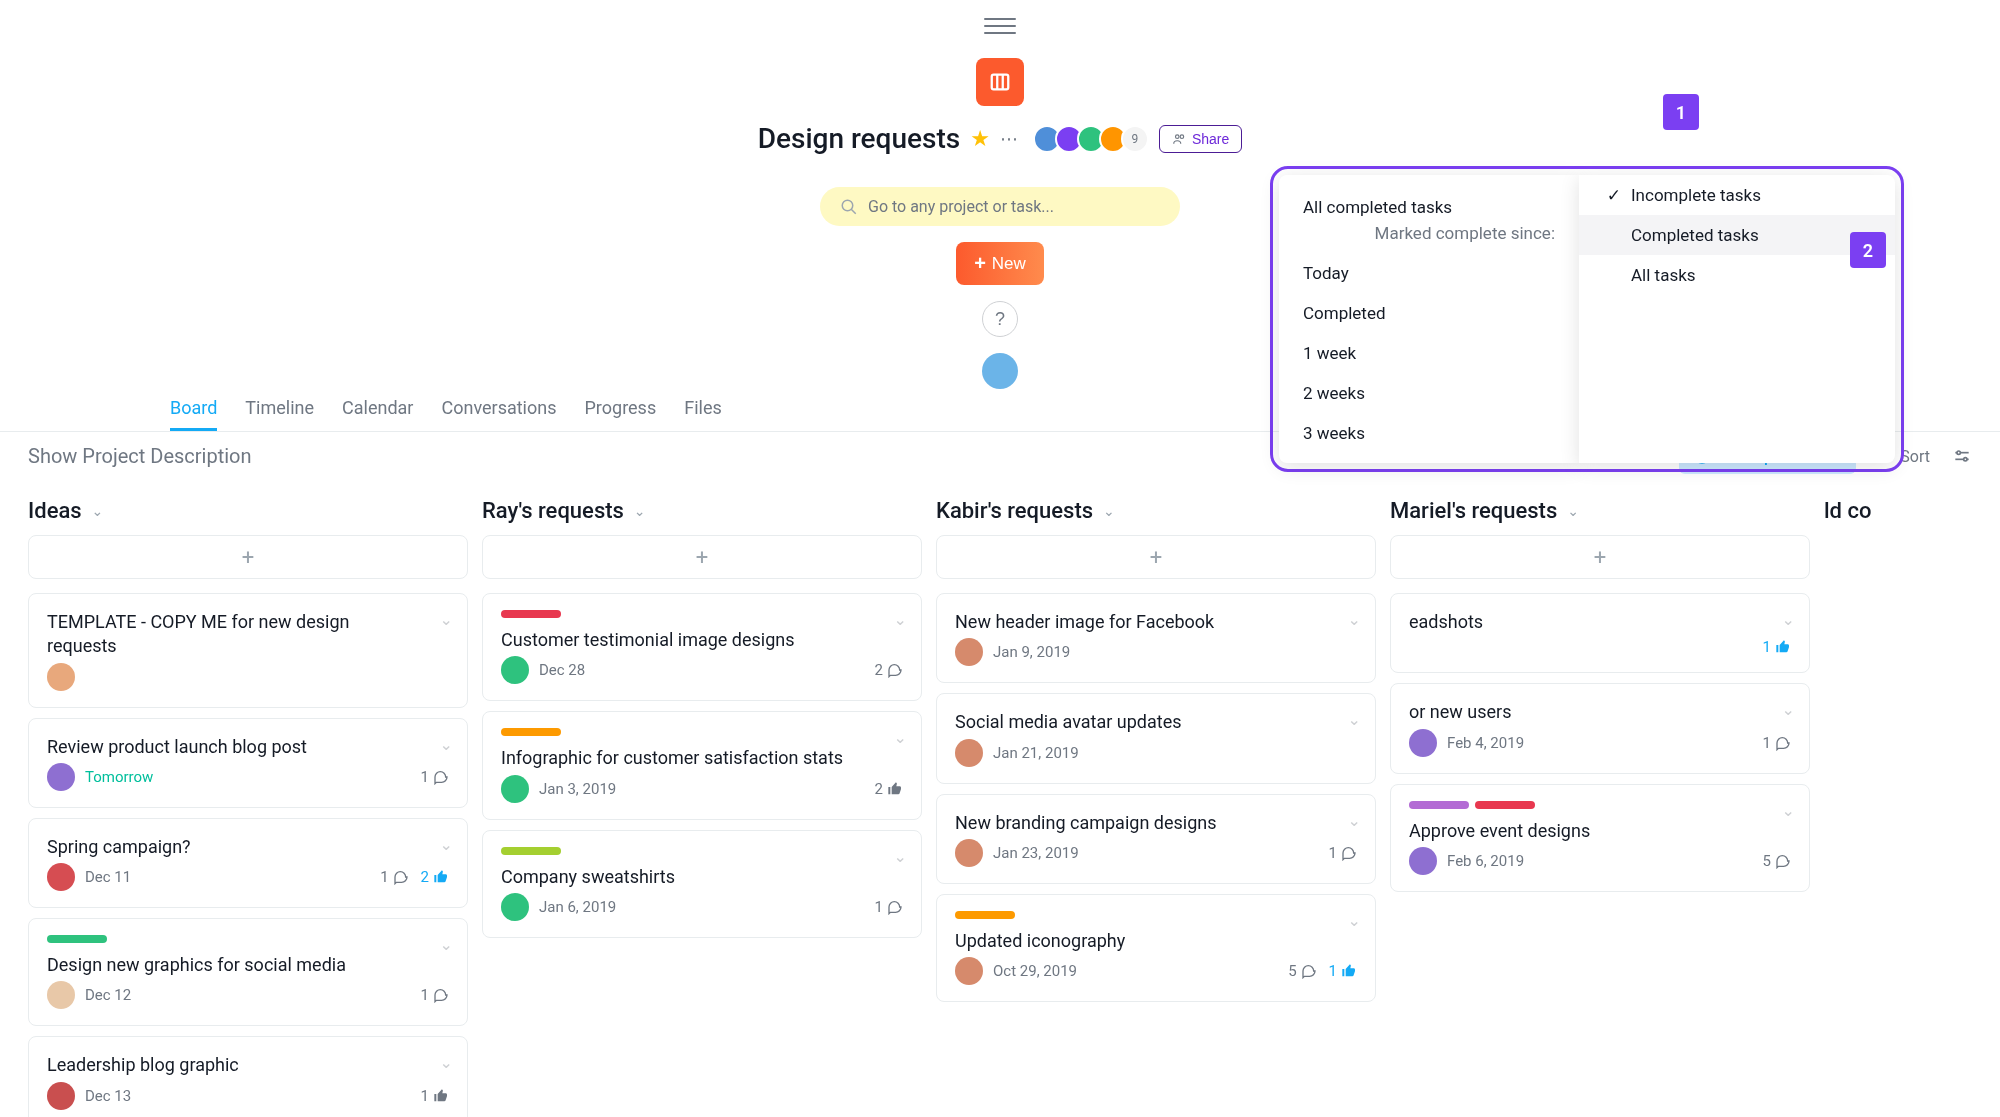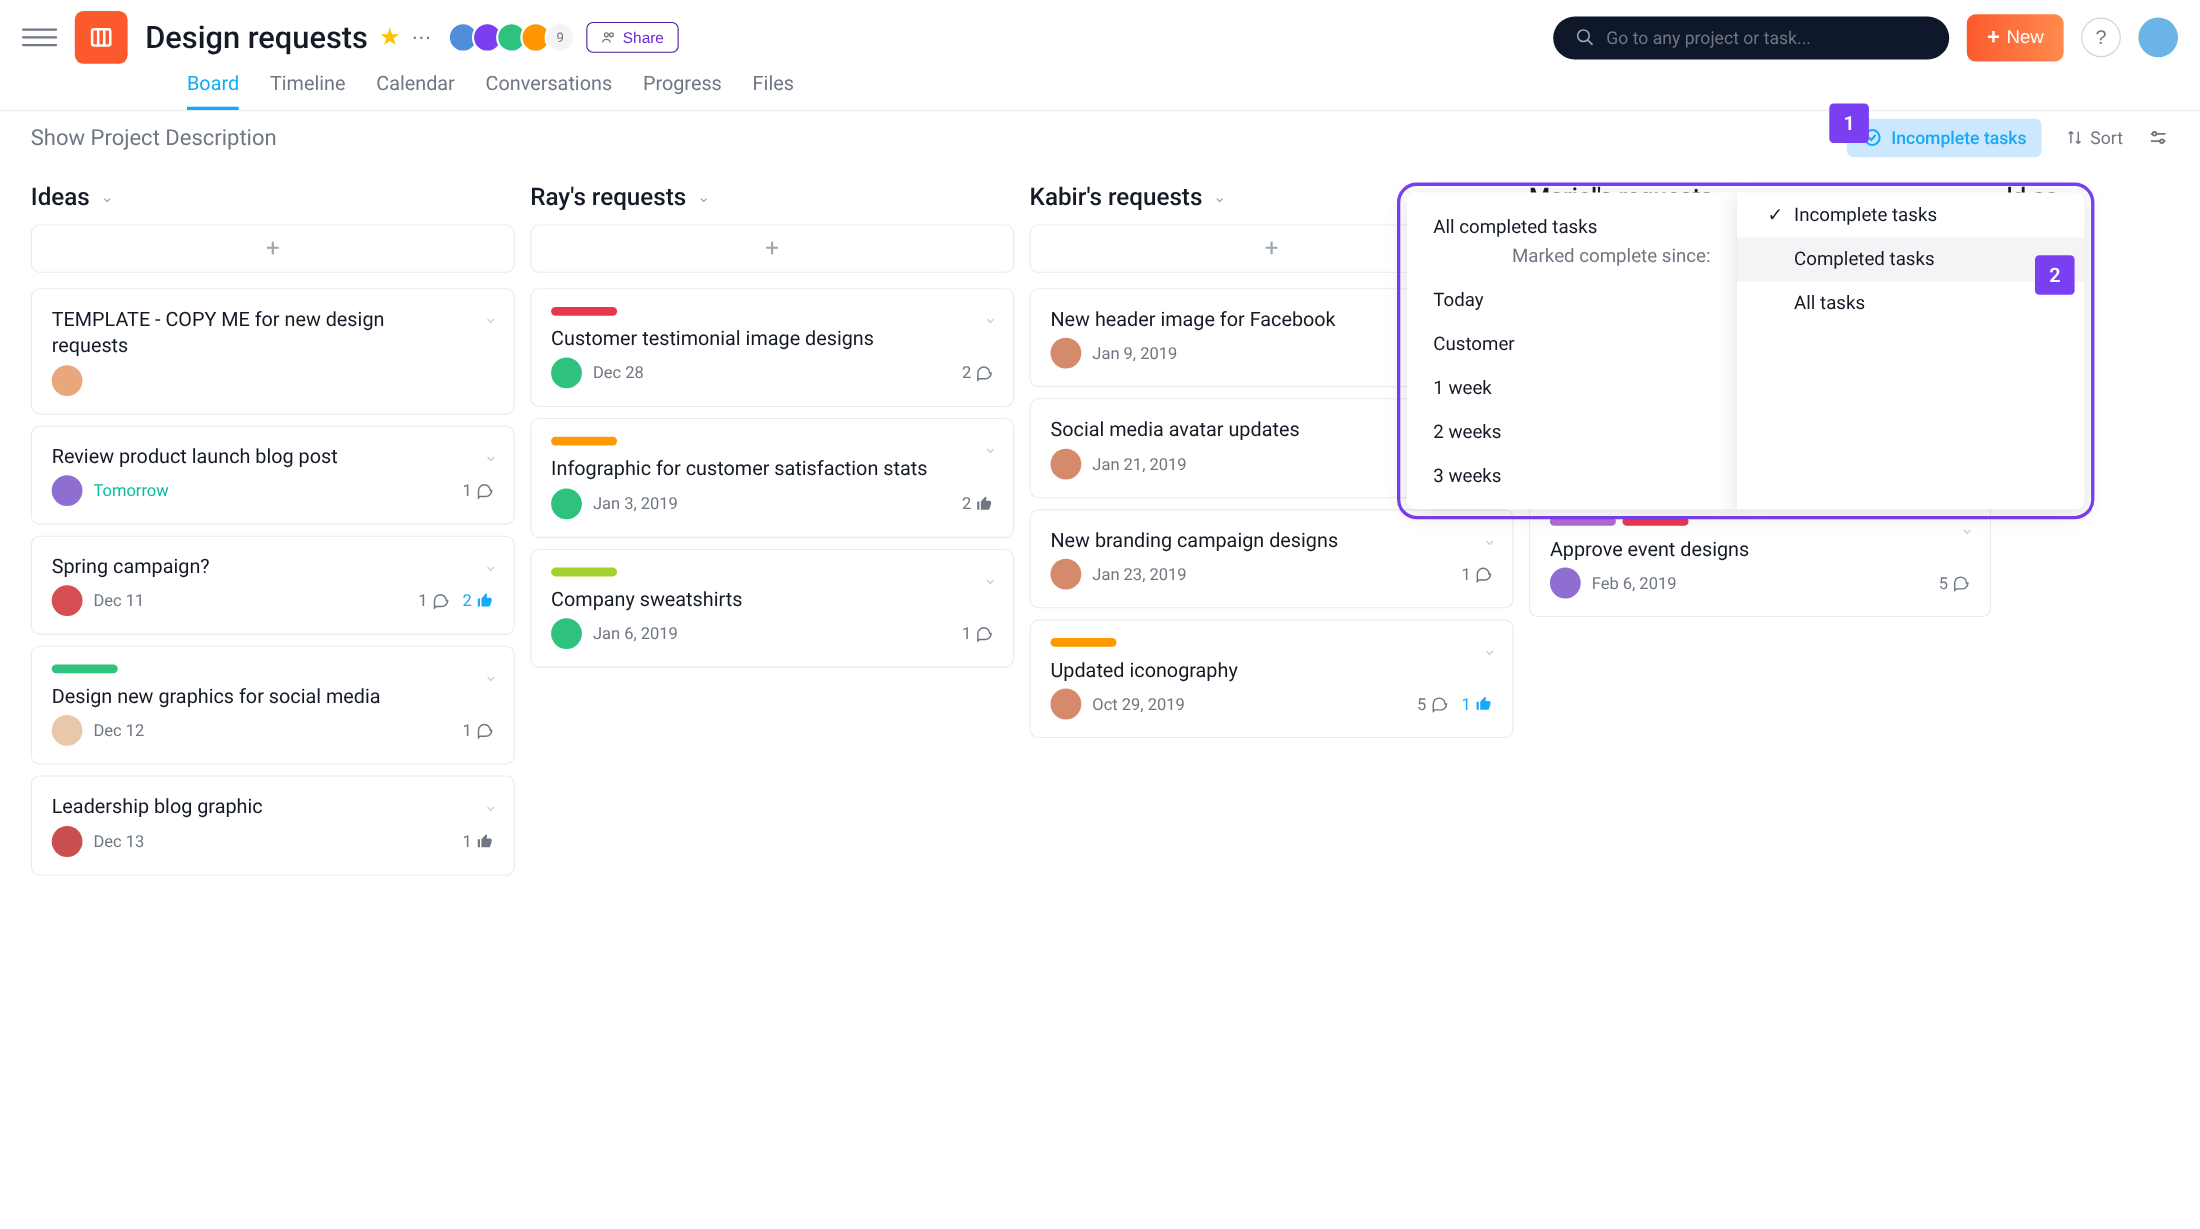--- a/index.html
+++ b/index.html
@@ -8,20 +8,21 @@
   background: #fff;
   color: #151b26;
   overflow-x: auto;
   width: 2000px;
 }
 .top-header {
   display: flex;
   align-items: center;
   padding: 10px 20px 0 20px;
   gap: 16px;
+  flex-direction: column;
 }
 .hamburger {
   width: 32px;
   height: 32px;
   display: flex;
   flex-direction: column;
   justify-content: center;
   gap: 5px;
   cursor: pointer;
 }
@@ -81,21 +82,21 @@
   font-size: 14px;
   color: #6d28d9;
   background: white;
   display: flex;
   align-items: center;
   gap: 6px;
   cursor: pointer;
 }
 .spacer { flex: 1; }
 .search-box {
-  background: #0f172a;
+  background: #fef9c3;
   border-radius: 20px;
   padding: 10px 20px;
   display: flex;
   align-items: center;
   gap: 10px;
   width: 360px;
   color: #6f7782;
   font-size: 16px;
 }
 .new-btn {
@@ -664,21 +665,21 @@
 <div class="callout-badge callout-1">1</div>
 <div class="callout-badge callout-2">2</div>
 
 <div class="dropdown-wrap">
   <div style="display:flex">
     <div class="dd-col dd-left">
       <div class="dd-item" style="padding-top:4px;padding-bottom:6px;font-size:17px;color:#151b26">All completed tasks</div>
       <div class="dd-heading">Marked complete since:</div>
       <div id="dd-left-items">
           <div class="dd-item">Today</div>
-          <div class="dd-item">Customer</div>
+          <div class="dd-item">Completed</div>
           <div class="dd-item">1 week</div>
           <div class="dd-item">2 weeks</div>
           <div class="dd-item">3 weeks</div>
         </div>
     </div>
     <div class="dd-col dd-right">
       <div id="dd-right-items">
           <div class="dd-item">
             <span class="dd-check">✓</span>
             <span>Incomplete tasks</span>

